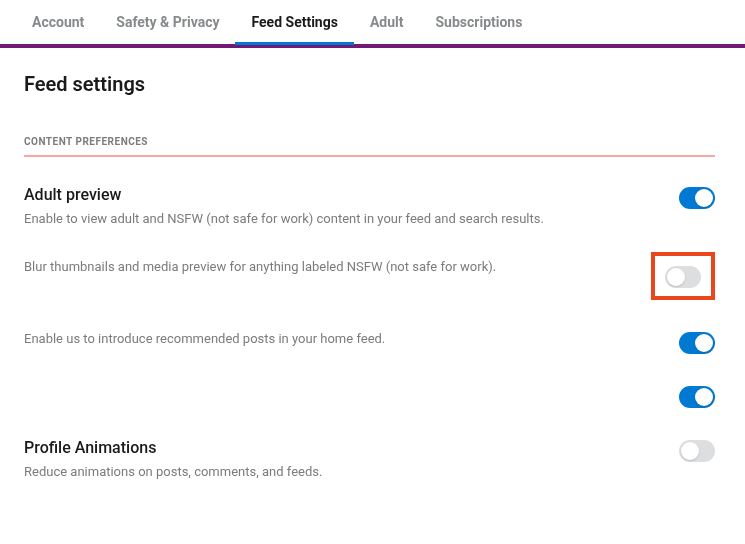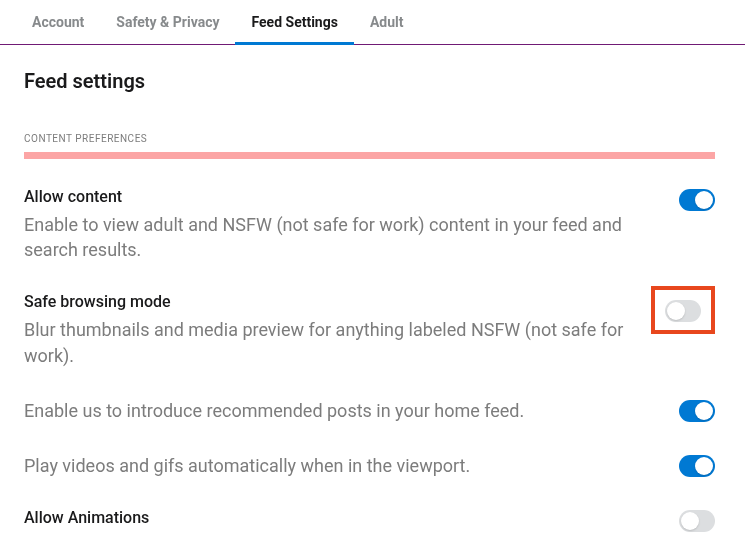--- a/index.html
+++ b/index.html
@@ -5,21 +5,21 @@
     * { box-sizing: border-box; margin: 0; padding: 0; }
     body {
       font-family: -apple-system, BlinkMacSystemFont, "Segoe UI", Roboto, "Helvetica Neue", Arial, sans-serif;
       background: #ffffff;
       width: 745px;
       color: #1c1c1c;
     }
     .tabs {
       display: flex;
       align-items: center;
-      border-bottom: 1px solid #701a75;
+      border-bottom: 4px solid #701a75;
       padding: 0 8px 0 16px;
       gap: 0;
     }
     .tab {
       padding: 14px 16px 14px 16px;
       font-size: 14px;
       font-weight: 700;
       color: #878a8c;
       cursor: pointer;
       position: relative;
@@ -41,47 +41,47 @@
       padding: 24px 30px 0 24px;
     }
     .page-title {
       font-size: 20px;
       font-weight: 600;
       color: #1a1a1b;
       margin-bottom: 40px;
     }
     .section-label {
       font-size: 10px;
-      font-weight: 400;
+      font-weight: 700;
       letter-spacing: 0.5px;
       color: #7c7c7c;
       text-transform: uppercase;
       padding-bottom: 8px;
-      border-bottom: 7px solid #fca5a5;
+      border-bottom: 2px solid #fca5a5;
       margin-bottom: 28px;
       margin-top: 28px;
     }
     .setting-row {
       display: flex;
       align-items: flex-start;
       justify-content: space-between;
       margin-bottom: 30px;
     }
     .setting-text {
       flex: 1;
       padding-right: 20px;
     }
     .setting-title {
       font-size: 16px;
       font-weight: 500;
       color: #1a1a1b;
       margin-bottom: 6px;
     }
     .setting-desc {
-      font-size: 18px;
+      font-size: 13px;
       color: #7c7c7c;
       line-height: 1.4;
     }
     .toggle {
       width: 36px;
       height: 22px;
       border-radius: 11px;
       position: relative;
       cursor: pointer;
       flex-shrink: 0;
@@ -118,67 +118,67 @@
     }
   </style>
 </head>
 <body>
 
 <div class="tabs">
   <div class="tab">Account</div>
   <div class="tab">Safety &amp; Privacy</div>
   <div class="tab active">Feed Settings</div>
   <div class="tab">Adult</div>
+  <div class="tab">Subscriptions</div>
 </div>
 
 <div class="content">
   <h1 class="page-title">Feed settings</h1>
   <div class="section-label">CONTENT PREFERENCES</div>
 
   <div class="setting-row">
     <div class="setting-text">
-      <div class="setting-title">Allow content</div>
+      <div class="setting-title">Adult preview</div>
       <div class="setting-desc">Enable to view adult and NSFW (not safe for work) content in your feed and search results.</div>
     </div>
     <div class="toggle on">
       <div class="knob"></div>
     </div>
   </div>
 
   <div class="setting-row">
     <div class="setting-text">
-      <div class="setting-title">Safe browsing mode</div>
       <div class="setting-desc">Blur thumbnails and media preview for anything labeled NSFW (not safe for work).</div>
     </div>
     <div class="highlight-box">
       <div class="toggle off">
         <div class="knob"></div>
       </div>
     </div>
   </div>
 
   <div class="setting-row">
     <div class="setting-text">
       <div class="setting-desc">Enable us to introduce recommended posts in your home feed.</div>
     </div>
     <div class="toggle on">
       <div class="knob"></div>
     </div>
   </div>
 
   <div class="setting-row">
     <div class="setting-text">
-      <div class="setting-desc">Play videos and gifs automatically when in the viewport.</div>
     </div>
     <div class="toggle on">
       <div class="knob"></div>
     </div>
   </div>
 
   <div class="setting-row" style="margin-bottom:0;">
     <div class="setting-text">
-      <div class="setting-title">Allow Animations</div>
+      <div class="setting-title">Profile Animations</div>
+      <div class="setting-desc">Reduce animations on posts, comments, and feeds.</div>
     </div>
     <div class="toggle off">
       <div class="knob"></div>
     </div>
   </div>
 </div>
 
 </body></html>

